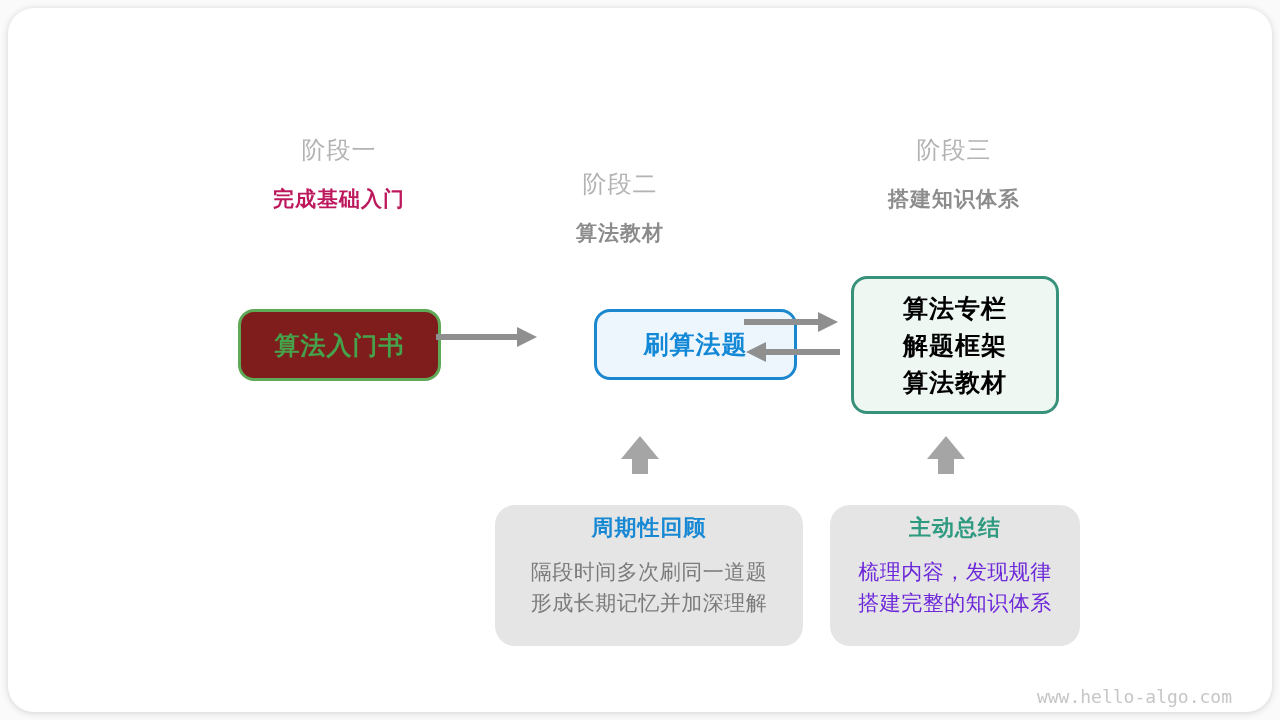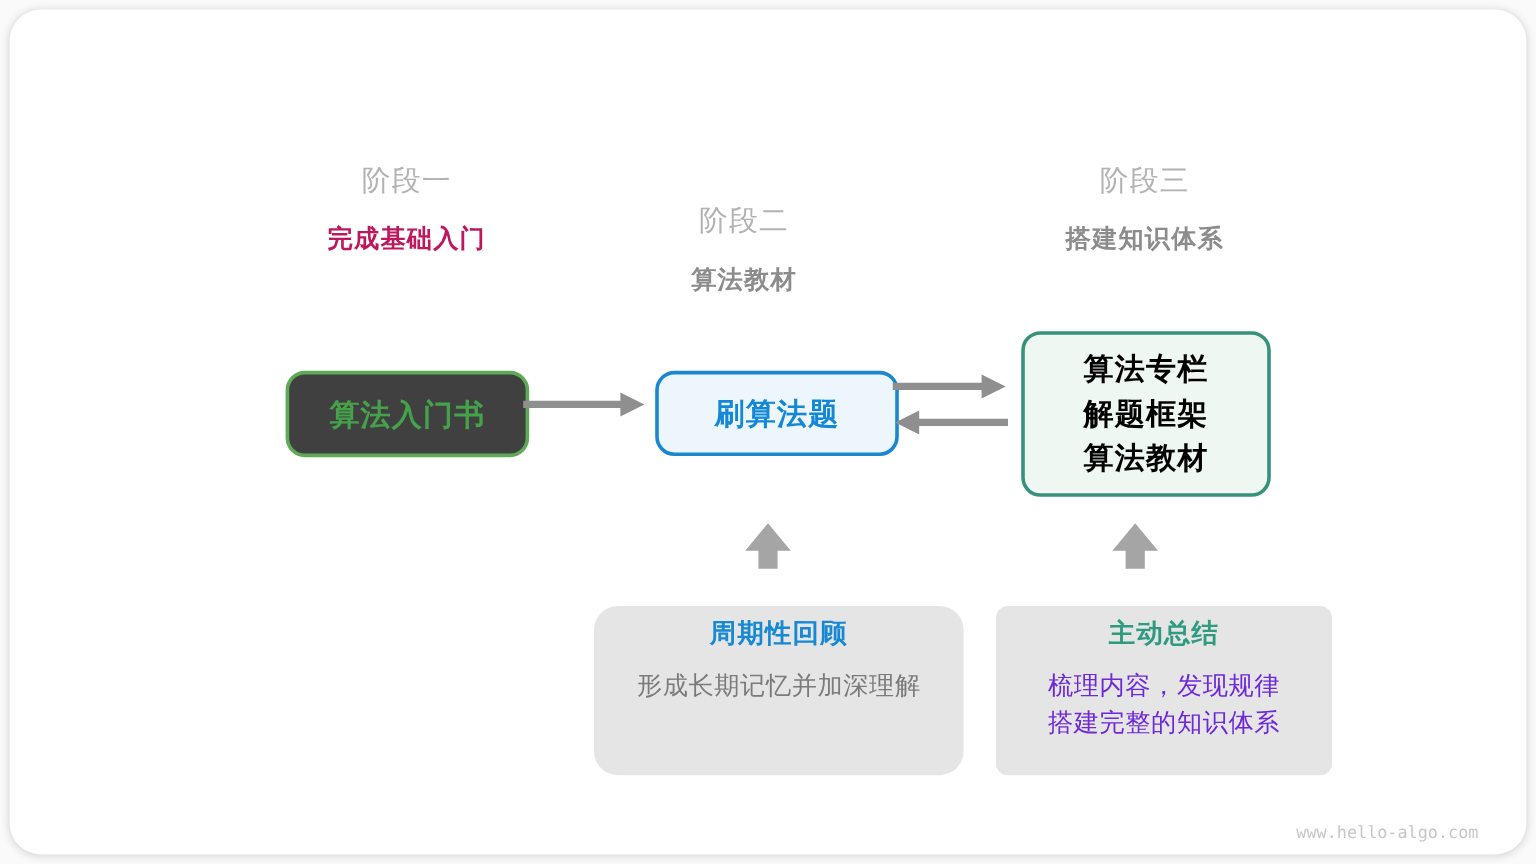--- a/index.html
+++ b/index.html
@@ -66,77 +66,78 @@
   }
   
   .note {
     position: absolute;
     top: 497px;
     height: 141px;
     border-radius: 20px;
     text-align: center;
   }
   .note-1 { left: 487px; width: 308px; }
-  .note-2 { left: 822px; width: 280px; border-radius: 10px; }
+  .note-2 { left: 822px; width: 250px; }
   .note-title {
     margin-top: 8px;
     font-size: 22px;
     font-weight: bold;
     letter-spacing: 1px;
   }
   .note-body {
     margin-top: 13px;
     font-size: 21px;
     line-height: 31px;
     letter-spacing: 0.5px;
   }
   
   .watermark {
     position: absolute;
     right: 40px;
     top: 678px;
     font-family: "DejaVu Sans Mono", "Liberation Mono", monospace;
-    font-size: 14px;
+    font-size: 18px;
   }
 </style>
 </head>
 <body>
 
 <div class="card">
 
   <div class="stage stage-1">
     <div class="stage-label" style="color: rgb(179, 179, 179);">阶段一</div>
     <div class="stage-subtitle" style="color: #be185d;">完成基础入门</div>
   </div>
   <div class="stage stage-2">
     <div class="stage-label" style="color: rgb(179, 179, 179);">阶段二</div>
     <div class="stage-subtitle" style="color: rgb(140, 140, 140);">算法教材</div>
   </div>
   <div class="stage stage-3">
     <div class="stage-label" style="color: rgb(179, 179, 179);">阶段三</div>
     <div class="stage-subtitle" style="color: rgb(140, 140, 140);">搭建知识体系</div>
   </div>
 
-  <div class="node node-intro" style="border-color: rgb(95, 170, 87); background: #404040; color: rgb(70, 162, 74);">
+  <div class="node node-intro" style="border-color: rgb(95, 170, 87); background: #7f1d1d; color: rgb(70, 162, 74);">
     <span class="node-line">算法入门书</span>
   </div>
 
-  <div class="node node-practice" style="border-color: rgb(27, 135, 207); background: rgb(238, 246, 253); color: rgb(19, 136, 214);">
+  <div class="node node-practice" style="border-color: rgb(27, 135, 207); background: rgb(238, 246, 253); color: rgb(19, 136, 214); margin-left: 48px;">
     <span class="node-line">刷算法题</span>
   </div>
 
   <div class="node node-knowledge" style="border-color: rgb(56, 145, 123); background: rgb(239, 247, 243); color: #000000;">
     <span class="node-line">算法专栏</span>
     <span class="node-line">解题框架</span>
     <span class="node-line">算法教材</span>
   </div>
 
   <div class="note note-1" style="background: rgb(229, 229, 229);">
     <div class="note-title" style="color: rgb(23, 136, 211);">周期性回顾</div>
     <div class="note-body" style="color: rgb(123, 123, 123);">
+      <div>隔段时间多次刷同一道题</div>
       <div>形成长期记忆并加深理解</div>
     </div>
   </div>
 
   <div class="note note-2" style="background: rgb(229, 229, 229);">
     <div class="note-title" style="color: rgb(46, 155, 128);">主动总结</div>
     <div class="note-body" style="color: #6d28d9;">
       <div>梳理内容，发现规律</div>
       <div>搭建完整的知识体系</div>
     </div>

